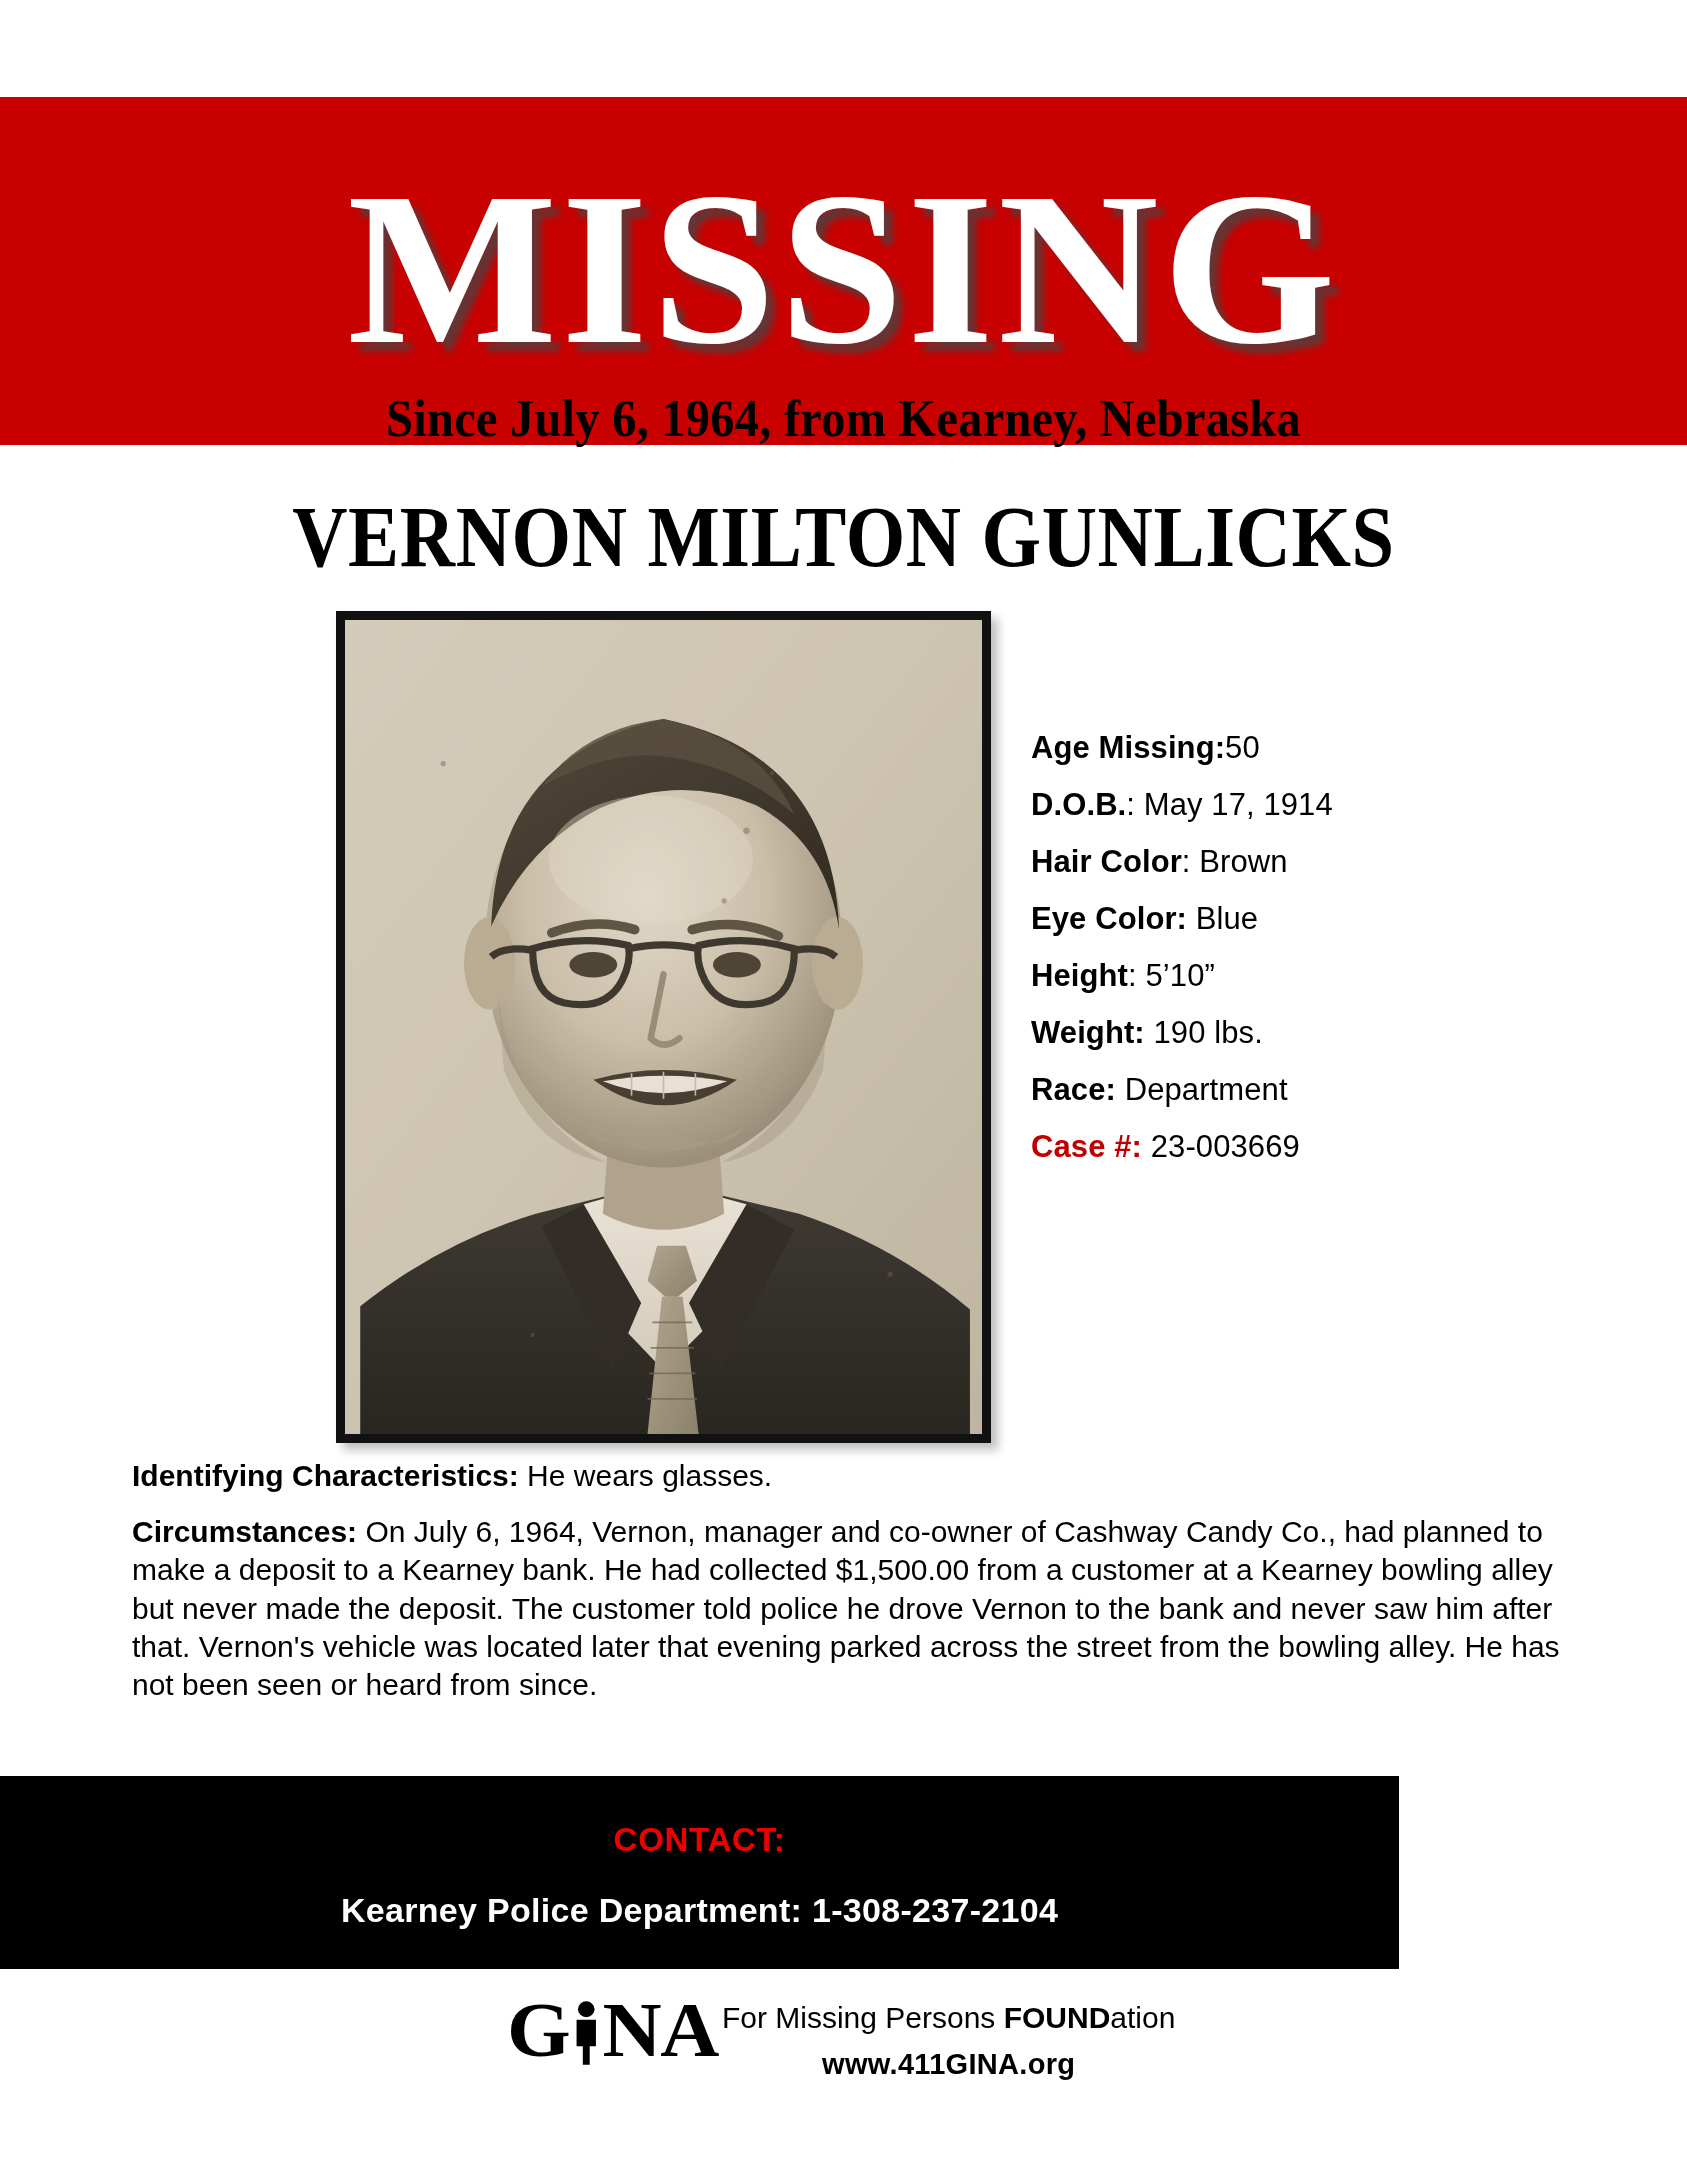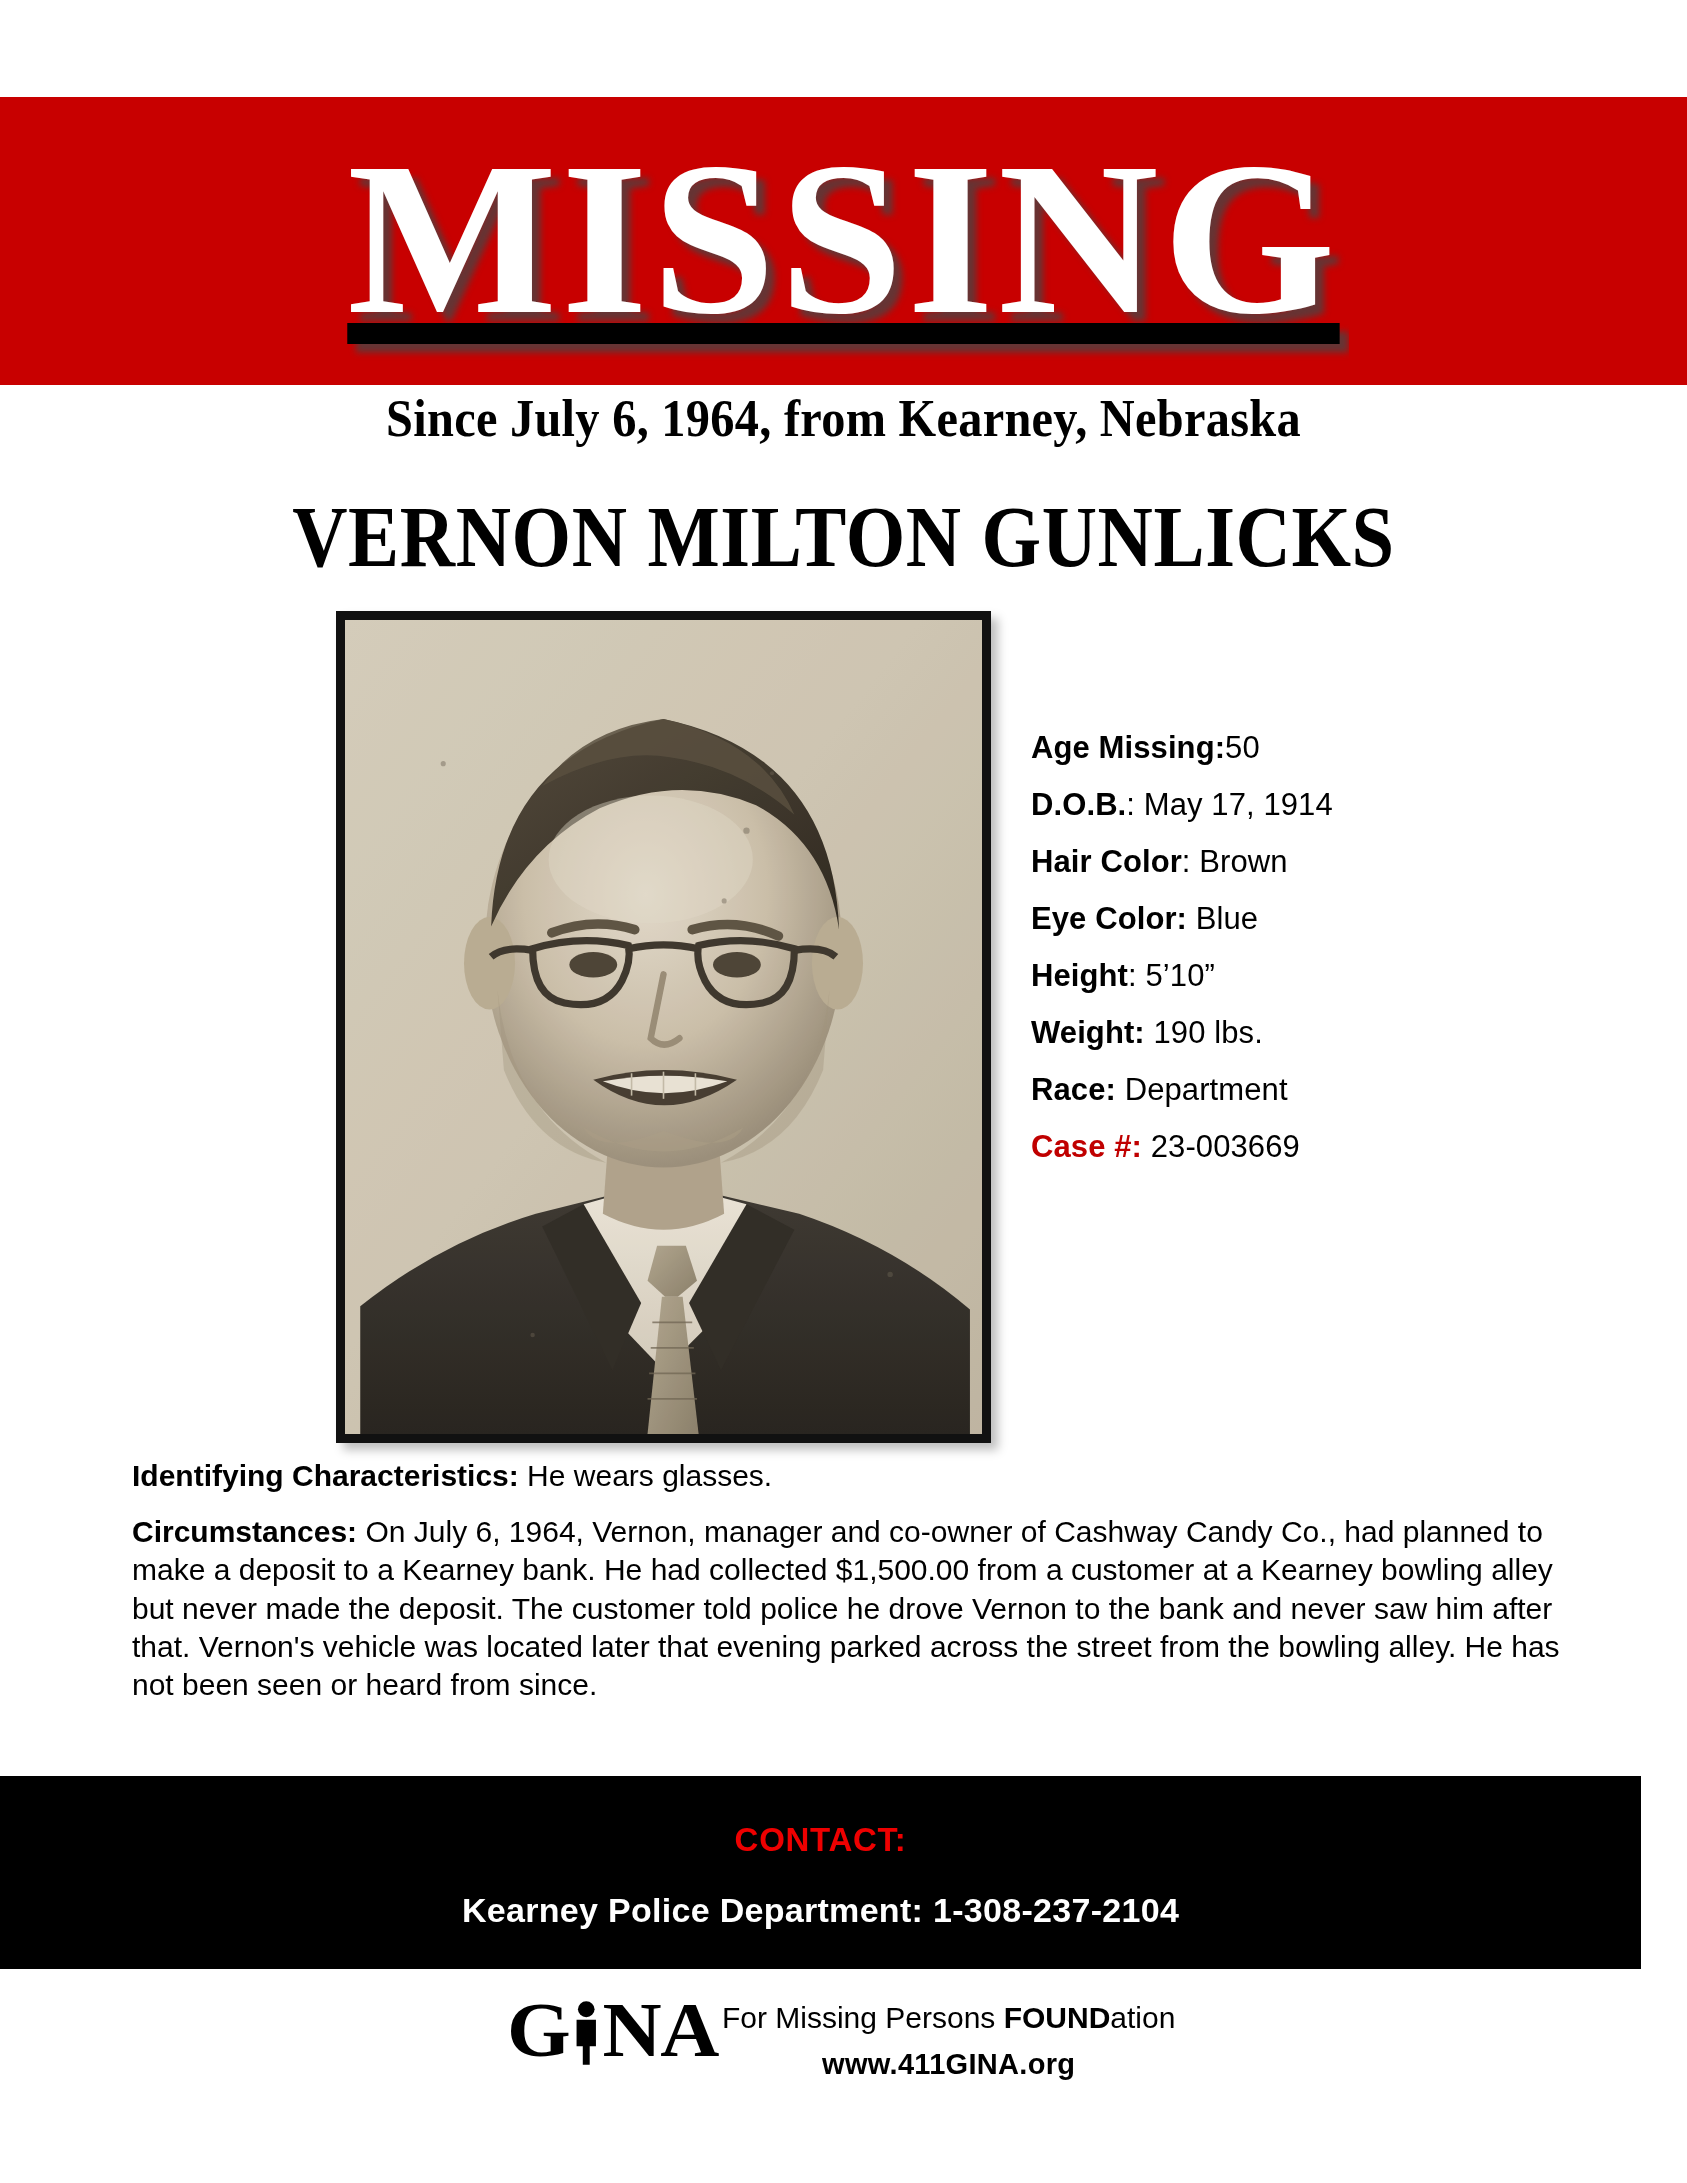--- a/index.html
+++ b/index.html
@@ -15,27 +15,26 @@
     overflow: hidden;
     position: relative;
   }
 
   
   #missing-banner {
     position: absolute;
     left: 0;
     top: 97px;
     width: 1687px;
-    height: 288px;
+    height: 348px;
     background: #c80000;
     display: flex;
     align-items: center;
     justify-content: center;
     overflow: hidden;
-    text-decoration: underline;
   }
   #missing-word {
     font-family: "Liberation Serif", serif;
     font-weight: bold;
     font-size: 218px;
     line-height: 0.95;
     color: #ffffff;
     letter-spacing: 4px;
     text-shadow: 8.6px 8.6px 6.6px rgba(70,70,70,0.75);
     transform: scaleX(1.02);
@@ -118,21 +117,21 @@
     margin: 0;
     line-height: 1.27;
   }
   .strong { font-weight: bold; }
 
   
   #contact-bar {
     position: absolute;
     left: 0;
     top: 1776px;
-    width: 1641px;
+    width: 1399px;
     height: 193px;
     background: #000000;
     text-align: center;
   }
   #contact-title {
     color: #ee0000;
     font-weight: bold;
     font-size: 33px;
     margin-top: 45px;
     letter-spacing: 0.7px;

